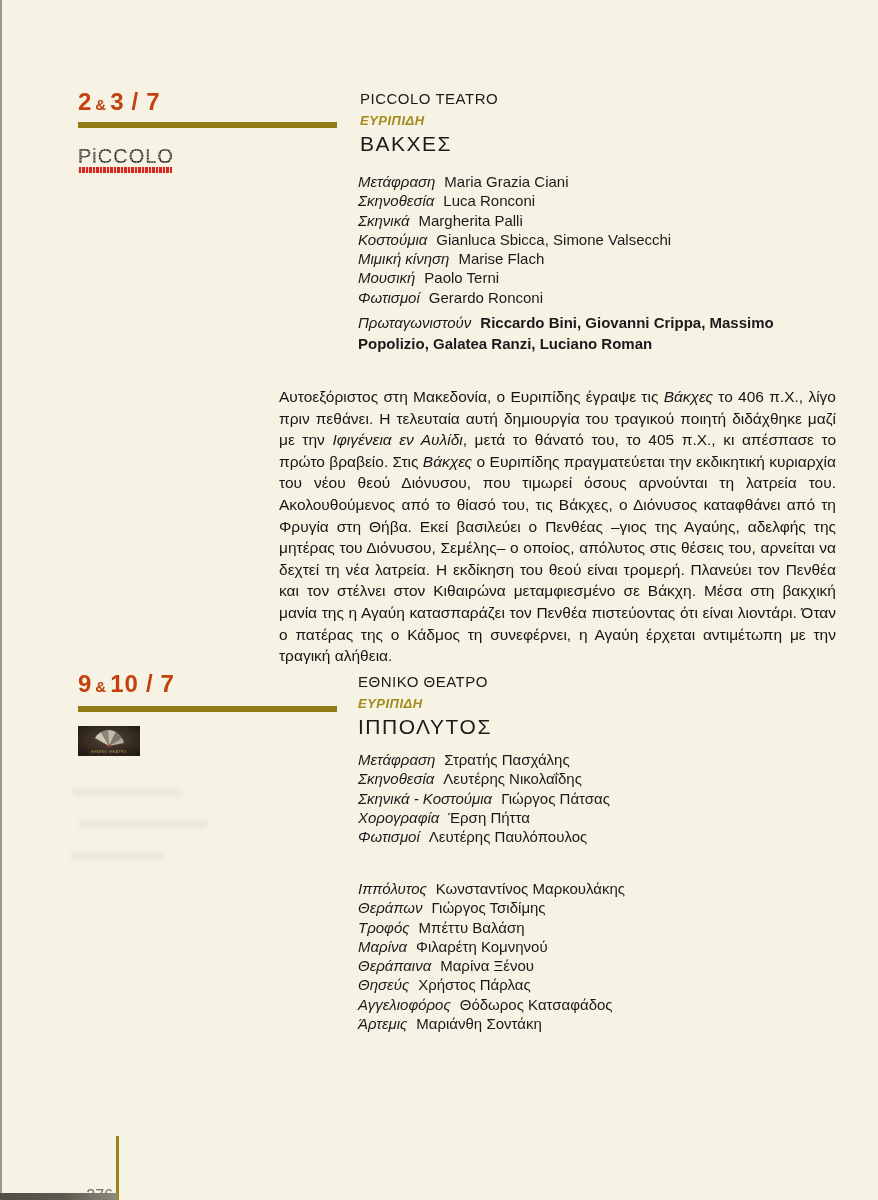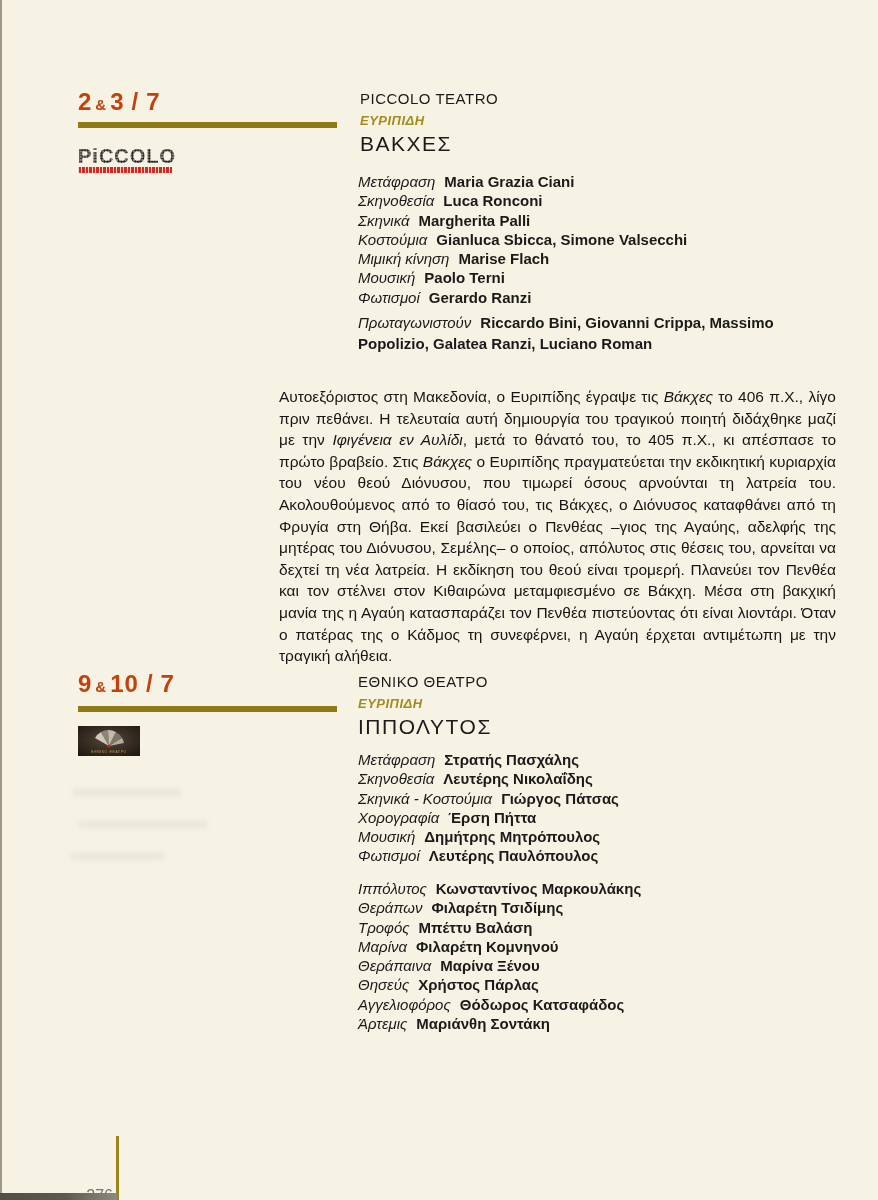--- a/index.html
+++ b/index.html
@@ -19,40 +19,40 @@
   .bleed{background:rgba(110,112,120,.07);filter:blur(2px);border-radius:3px;}
 
   
   .date{color:#c2410c;font-weight:700;font-size:24px;line-height:24px;letter-spacing:1px;white-space:nowrap;}
   .date .amp{font-size:15px;font-weight:700;margin:0 3px;}
   .date .sep{margin:0 7px;font-weight:700;}
   .goldbar{height:6px;background:#8f7b16;}
 
   
   .piccolo-text{
-    font-weight:700;font-size:20px;letter-spacing:1px;line-height:20px;
+    font-weight:400;font-size:20px;letter-spacing:1px;line-height:20px;
     color:rgba(30,30,30,.5);
     background-image:radial-gradient(circle,#1d1d1d .9px,rgba(0,0,0,0) 1.1px);
     background-size:2.8px 2.8px;
     -webkit-background-clip:text;background-clip:text;
   }
   .piccolo-redbar{
     width:94px;height:6px;margin-top:1px;background:#d42a1f;
     background-image:repeating-linear-gradient(90deg,rgba(255,255,255,.8) 0 1px,rgba(212,42,31,0) 1px 3.5px);
   }
 
   
   .hdr .company{font-size:15px;line-height:18px;letter-spacing:.5px;color:#1b1b1b;}
   .hdr .author{font-size:13px;line-height:21px;font-weight:700;color:#a38b1d;margin-top:2px;letter-spacing:.5px;font-style:italic;}
   .hdr .title{font-size:21px;line-height:23px;color:#1b1b1b;letter-spacing:1.5px;margin-top:1px;}
 
   
   .rows{font-size:15px;line-height:19.3px;white-space:nowrap;}
   .rows .role{font-style:italic;margin-right:9px;}
-  .rows .name{font-weight:700;}
+  .rows .name{font-weight:400;}
 
   .protagonists{width:482px;font-size:15px;line-height:21px;}
   .protagonists .role{font-style:italic;margin-right:9px;}
   .protagonists .name{font-weight:700;}
 
   .synopsis{width:557px;font-size:15.5px;line-height:21.6px;text-align:justify;color:#161616;}
   .synopsis .seg-it{font-style:italic;}
 
   .page-num{font-size:16px;color:#737373;text-align:right;margin-top:48px;}
   .gold-vline{width:3px;background:#9a851c;}
@@ -81,21 +81,21 @@
   <div class="title">ΒΑΚΧΕΣ</div>
 </div>
 
 <div class="abs rows" style="left:358px;top:172px;">
   <div><span class="role">Μετάφραση</span><span class="name">Maria Grazia Ciani</span></div>
   <div><span class="role">Σκηνοθεσία</span><span class="name">Luca Ronconi</span></div>
   <div><span class="role">Σκηνικά</span><span class="name">Margherita Palli</span></div>
   <div><span class="role">Κοστούμια</span><span class="name">Gianluca Sbicca, Simone Valsecchi</span></div>
   <div><span class="role">Μιμική κίνηση</span><span class="name">Marise Flach</span></div>
   <div><span class="role">Μουσική</span><span class="name">Paolo Terni</span></div>
-  <div><span class="role">Φωτισμοί</span><span class="name">Gerardo Ranzi</span></div>
+  <div><span class="role">Φωτισμοί</span><span class="name">Gerardo Ronconi</span></div>
 </div>
 
 <div class="abs protagonists" style="left:358px;top:312px;">
   <span class="role">Πρωταγωνιστούν</span><span class="name">Riccardo Bini, Giovanni Crippa, Massimo Popolizio, Galatea Ranzi, Luciano Roman</span>
 </div>
 
 <div class="abs synopsis" style="left:279px;top:386px;"><span>Αυτοεξόριστος στη Μακεδονία, ο Ευριπίδης έγραψε τις </span><span class="seg-it">Βάκχες</span><span> το 406 π.Χ., λίγο πριν πεθάνει. Η τελευταία αυτή δημιουργία του τραγικού ποιητή διδάχθηκε μαζί με την </span><span class="seg-it">Ιφιγένεια εν Αυλίδι</span><span>, μετά το θάνατό του, το 405 π.Χ., κι απέσπασε το πρώτο βραβείο. Στις </span><span class="seg-it">Βάκχες</span><span> ο Ευριπίδης πραγματεύεται την εκδικητική κυριαρχία του νέου θεού Διόνυσου, που τιμωρεί όσους αρνούνται τη λατρεία του. Ακολουθούμενος από το θίασό του, τις Βάκχες, ο Διόνυσος καταφθάνει από τη Φρυγία στη Θήβα. Εκεί βασιλεύει ο Πενθέας –γιος της Αγαύης, αδελφής της μητέρας του Διόνυσου, Σεμέλης– ο οποίος, απόλυτος στις θέσεις του, αρνείται να δεχτεί τη νέα λατρεία. Η εκδίκηση του θεού είναι τρομερή. Πλανεύει τον Πενθέα και τον στέλνει στον Κιθαιρώνα μεταμφιεσμένο σε Βάκχη. Μέσα στη βακχική μανία της η Αγαύη κατασπαράζει τον Πενθέα πιστεύοντας ότι είναι λιοντάρι. Όταν ο πατέρας της ο Κάδμος τη συνεφέρνει, η Αγαύη έρχεται αντιμέτωπη με την τραγική αλήθεια.</span></div>
 
 <div class="abs date" style="left:78px;top:672px;">
   <span>9</span><span class="amp">&amp;</span><span>10</span><span class="sep">/</span><span>7</span>
@@ -128,27 +128,26 @@
   <div class="company">ΕΘΝΙΚΟ ΘΕΑΤΡΟ</div>
   <div class="author">ΕΥΡΙΠΙΔΗ</div>
   <div class="title">ΙΠΠΟΛΥΤΟΣ</div>
 </div>
 
 <div class="abs rows" style="left:358px;top:750px;">
   <div><span class="role">Μετάφραση</span><span class="name">Στρατής Πασχάλης</span></div>
   <div><span class="role">Σκηνοθεσία</span><span class="name">Λευτέρης Νικολαΐδης</span></div>
   <div><span class="role">Σκηνικά - Κοστούμια</span><span class="name">Γιώργος Πάτσας</span></div>
   <div><span class="role">Χορογραφία</span><span class="name">Έρση Πήττα</span></div>
-  <div><span class="role">Μουσική</span><span class="name">Δημήτρης Μητρόπουλος</span></div>
   <div><span class="role">Φωτισμοί</span><span class="name">Λευτέρης Παυλόπουλος</span></div>
 </div>
 
 <div class="abs rows" style="left:358px;top:879px;">
   <div><span class="role">Ιππόλυτος</span><span class="name">Κωνσταντίνος Μαρκουλάκης</span></div>
-  <div><span class="role">Θεράπων</span><span class="name">Φιλαρέτη Τσιδίμης</span></div>
+  <div><span class="role">Θεράπων</span><span class="name">Γιώργος Τσιδίμης</span></div>
   <div><span class="role">Τροφός</span><span class="name">Μπέττυ Βαλάση</span></div>
   <div><span class="role">Μαρίνα</span><span class="name">Φιλαρέτη Κομνηνού</span></div>
   <div><span class="role">Θεράπαινα</span><span class="name">Μαρίνα Ξένου</span></div>
   <div><span class="role">Θησεύς</span><span class="name">Χρήστος Πάρλας</span></div>
   <div><span class="role">Αγγελιοφόρος</span><span class="name">Θόδωρος Κατσαφάδος</span></div>
   <div><span class="role">Άρτεμις</span><span class="name">Μαριάνθη Σοντάκη</span></div>
 </div>
 
 <div class="abs page-num" style="left:58px;top:1139px;width:55px;">276</div>
 <div class="abs gold-vline" style="left:116px;top:1136px;height:64px;"></div>

